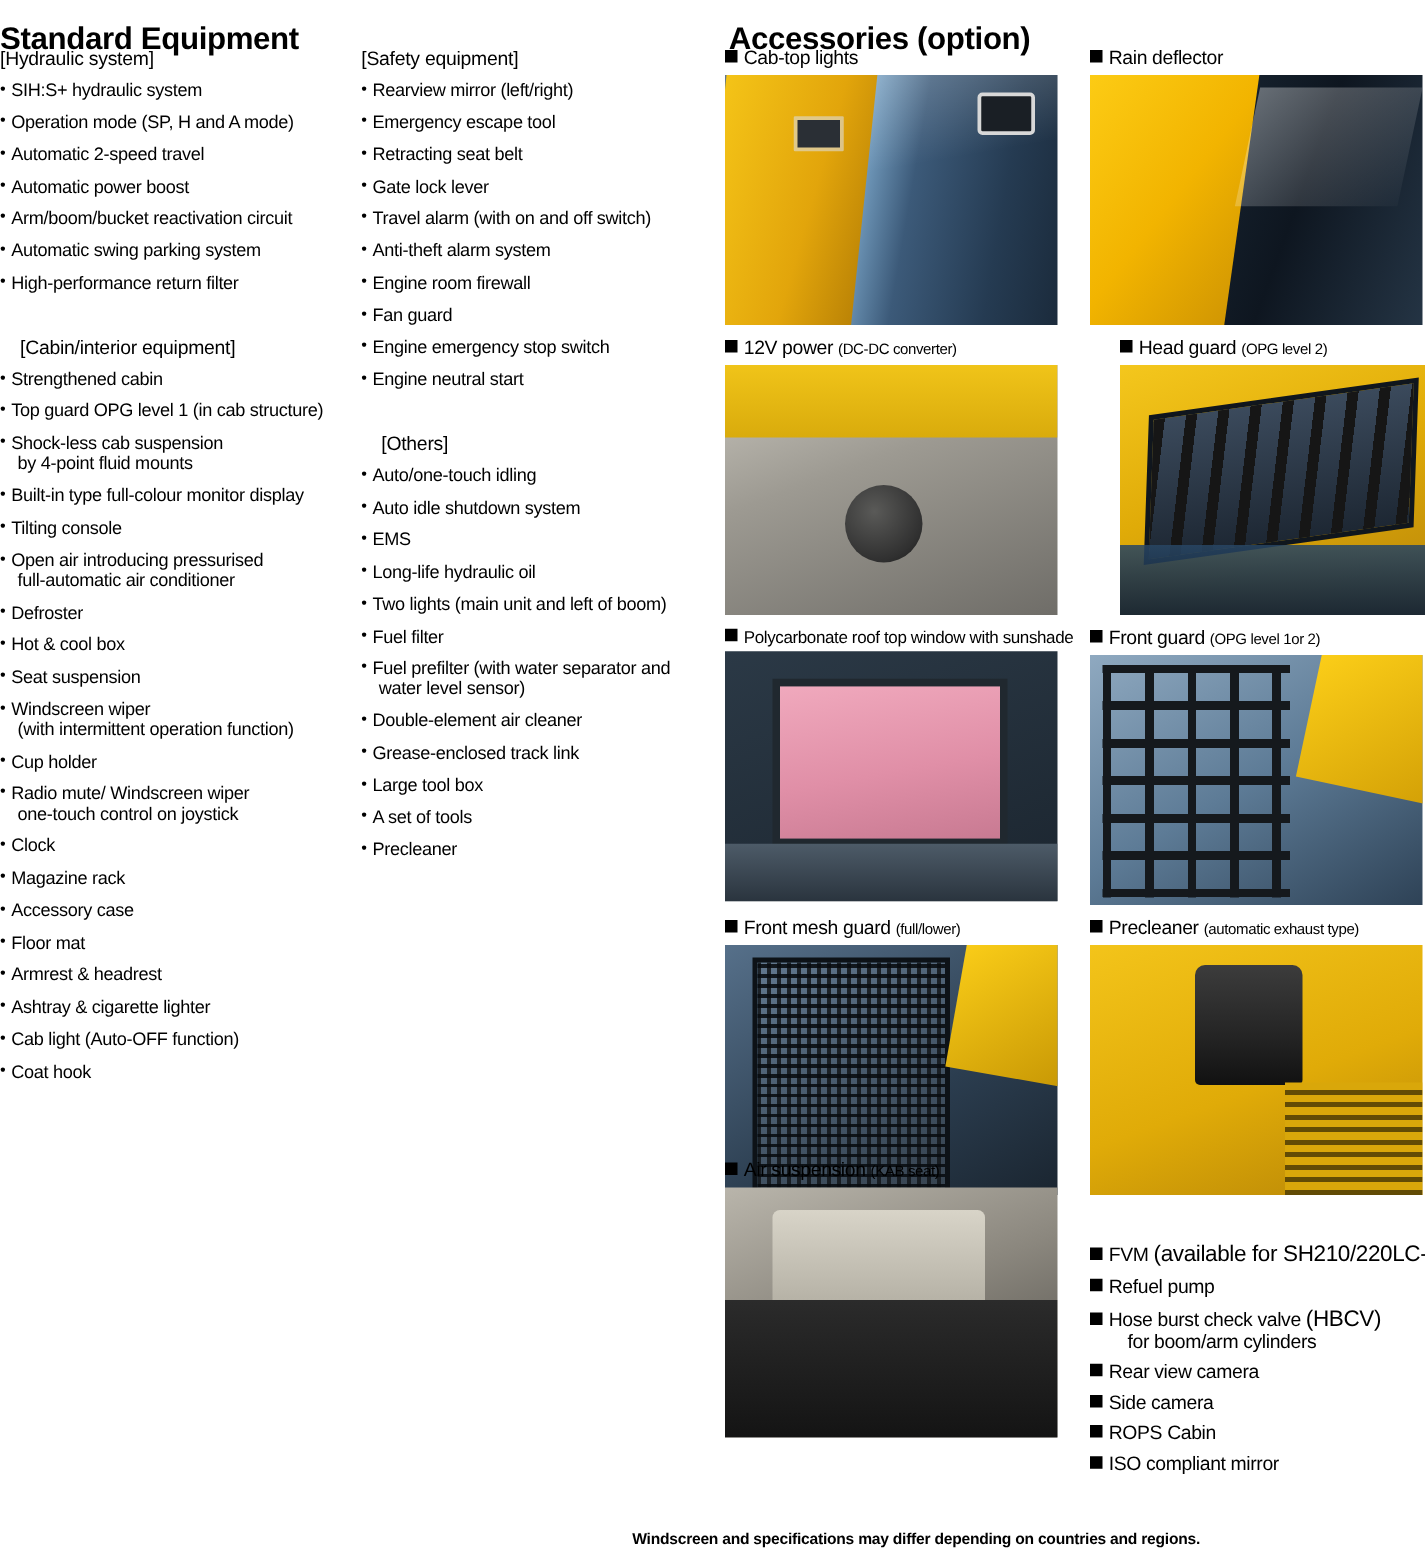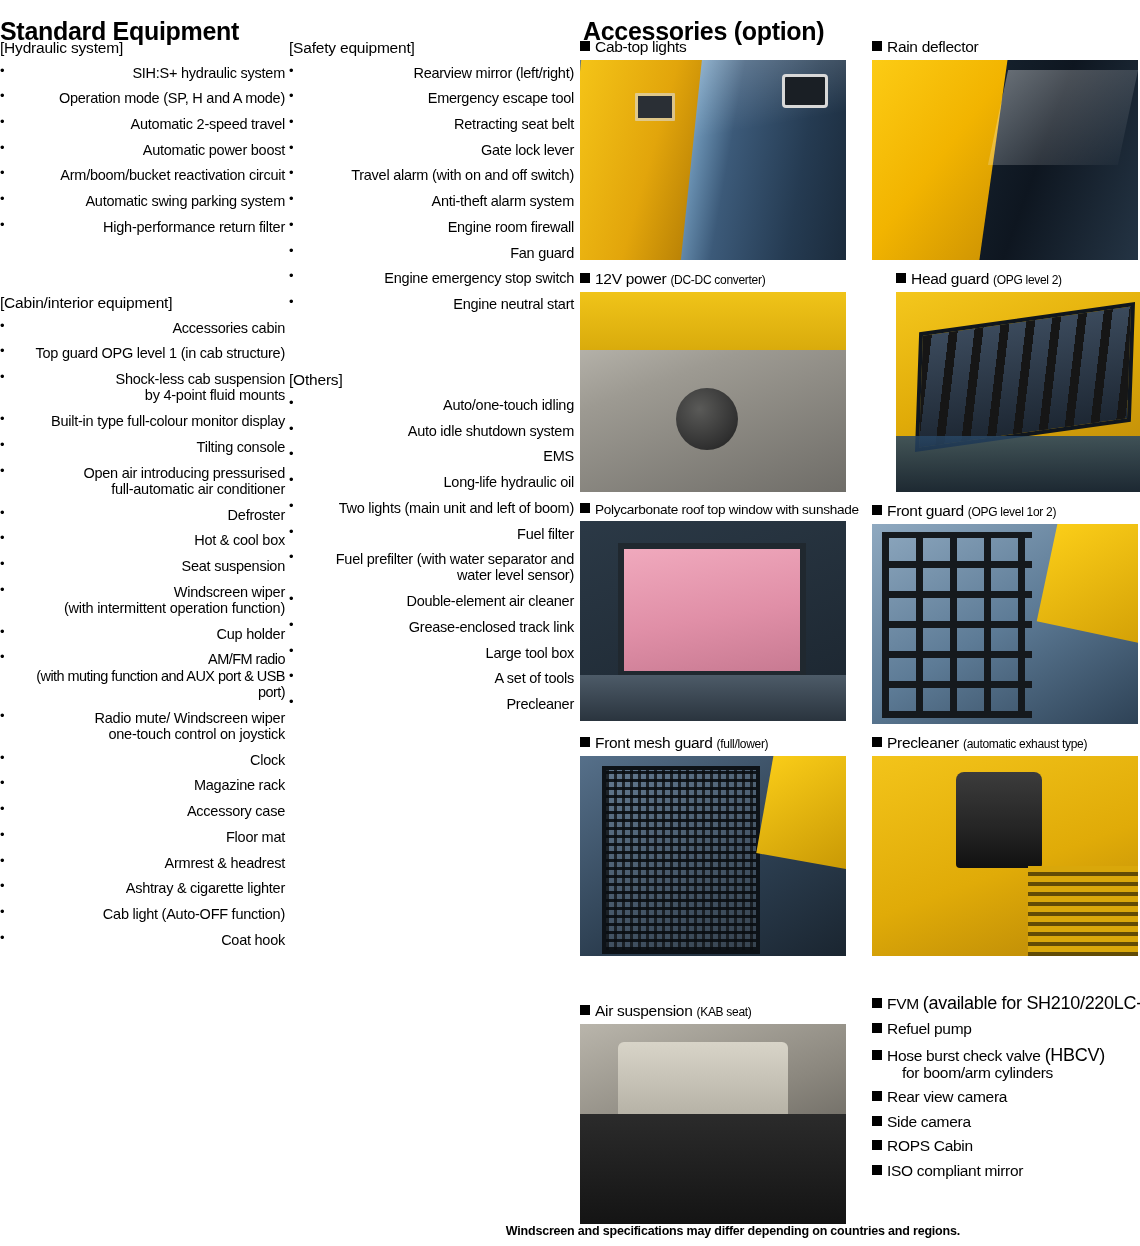--- a/index.html
+++ b/index.html
@@ -46,27 +46,26 @@
   }
   .col-a { left: 0px;   top: 40px;  width: 285px; }
   .col-b { left: 289px; top: 40px;  width: 285px; }
 
   .grp-title {
     font-size: 15.5px;
     font-weight: normal;
     margin: 0 0 9px 0;
     letter-spacing: -0.2px;
   }
-  .grp-title.spaced { margin-top: 60px; }
+  .grp-title.spaced { margin-top: 36px; padding-left: 16px; }
 
   ul.bullets {
     list-style: none;
     margin: 0;
     padding: 0;
-    text-align: right;
   }
   ul.bullets li {
     position: relative;
     padding-left: 9px;
     margin-bottom: 9.5px;
     font-size: 14.5px;
     line-height: 1.12;
     letter-spacing: -0.25px;
   }
   ul.bullets li::before {
@@ -355,32 +354,31 @@
       <li>Operation mode (SP, H and A mode)</li>
       <li>Automatic 2-speed travel</li>
       <li>Automatic power boost</li>
       <li>Arm/boom/bucket reactivation circuit</li>
       <li>Automatic swing parking system</li>
       <li>High-performance return filter</li>
     </ul>
 
     <div class="grp-title spaced">[Cabin/interior equipment]</div>
     <ul class="bullets">
-      <li>Accessories cabin</li>
+      <li>Strengthened cabin</li>
       <li>Top guard OPG level 1 (in cab structure)</li>
       <li><span>Shock-less cab suspension<span class="cont">by 4-point fluid mounts</span></span></li>
       <li>Built-in type full-colour monitor display</li>
       <li>Tilting console</li>
       <li><span>Open air introducing pressurised<span class="cont">full-automatic air conditioner</span></span></li>
       <li>Defroster</li>
       <li>Hot &amp; cool box</li>
       <li>Seat suspension</li>
       <li><span>Windscreen wiper<span class="cont">(with intermittent operation function)</span></span></li>
       <li>Cup holder</li>
-      <li class="wide"><span>AM/FM radio<span class="cont">(with muting function and AUX port &amp; USB port)</span></span></li>
       <li><span>Radio mute/ Windscreen wiper<span class="cont">one-touch control on joystick</span></span></li>
       <li>Clock</li>
       <li>Magazine rack</li>
       <li>Accessory case</li>
       <li>Floor mat</li>
       <li>Armrest &amp; headrest</li>
       <li>Ashtray &amp; cigarette lighter</li>
       <li>Cab light (Auto-OFF function)</li>
       <li>Coat hook</li>
     </ul>
@@ -472,21 +470,21 @@
   </div>
 
   <div class="acc" style="left:872px; top:734px;">
     <div class="acc-label">
       <span class="sq"></span><span>Precleaner</span>
       <span class="sub">(automatic exhaust type)</span>
     </div>
     <div class="photo ph-pre"></div>
   </div>
 
-  <div class="acc" style="left:580px; top:1002px;">
+  <div class="acc" style="left:580px; top:928px;">
     <div class="acc-label">
       <span class="sq"></span><span>Air suspension</span>
       <span class="sub">(KAB seat)</span>
     </div>
     <div class="photo ph-air"></div>
   </div>
 
   <div class="plain-list">
     <div class="row">
       <span class="sq"></span><span>FVM</span>

